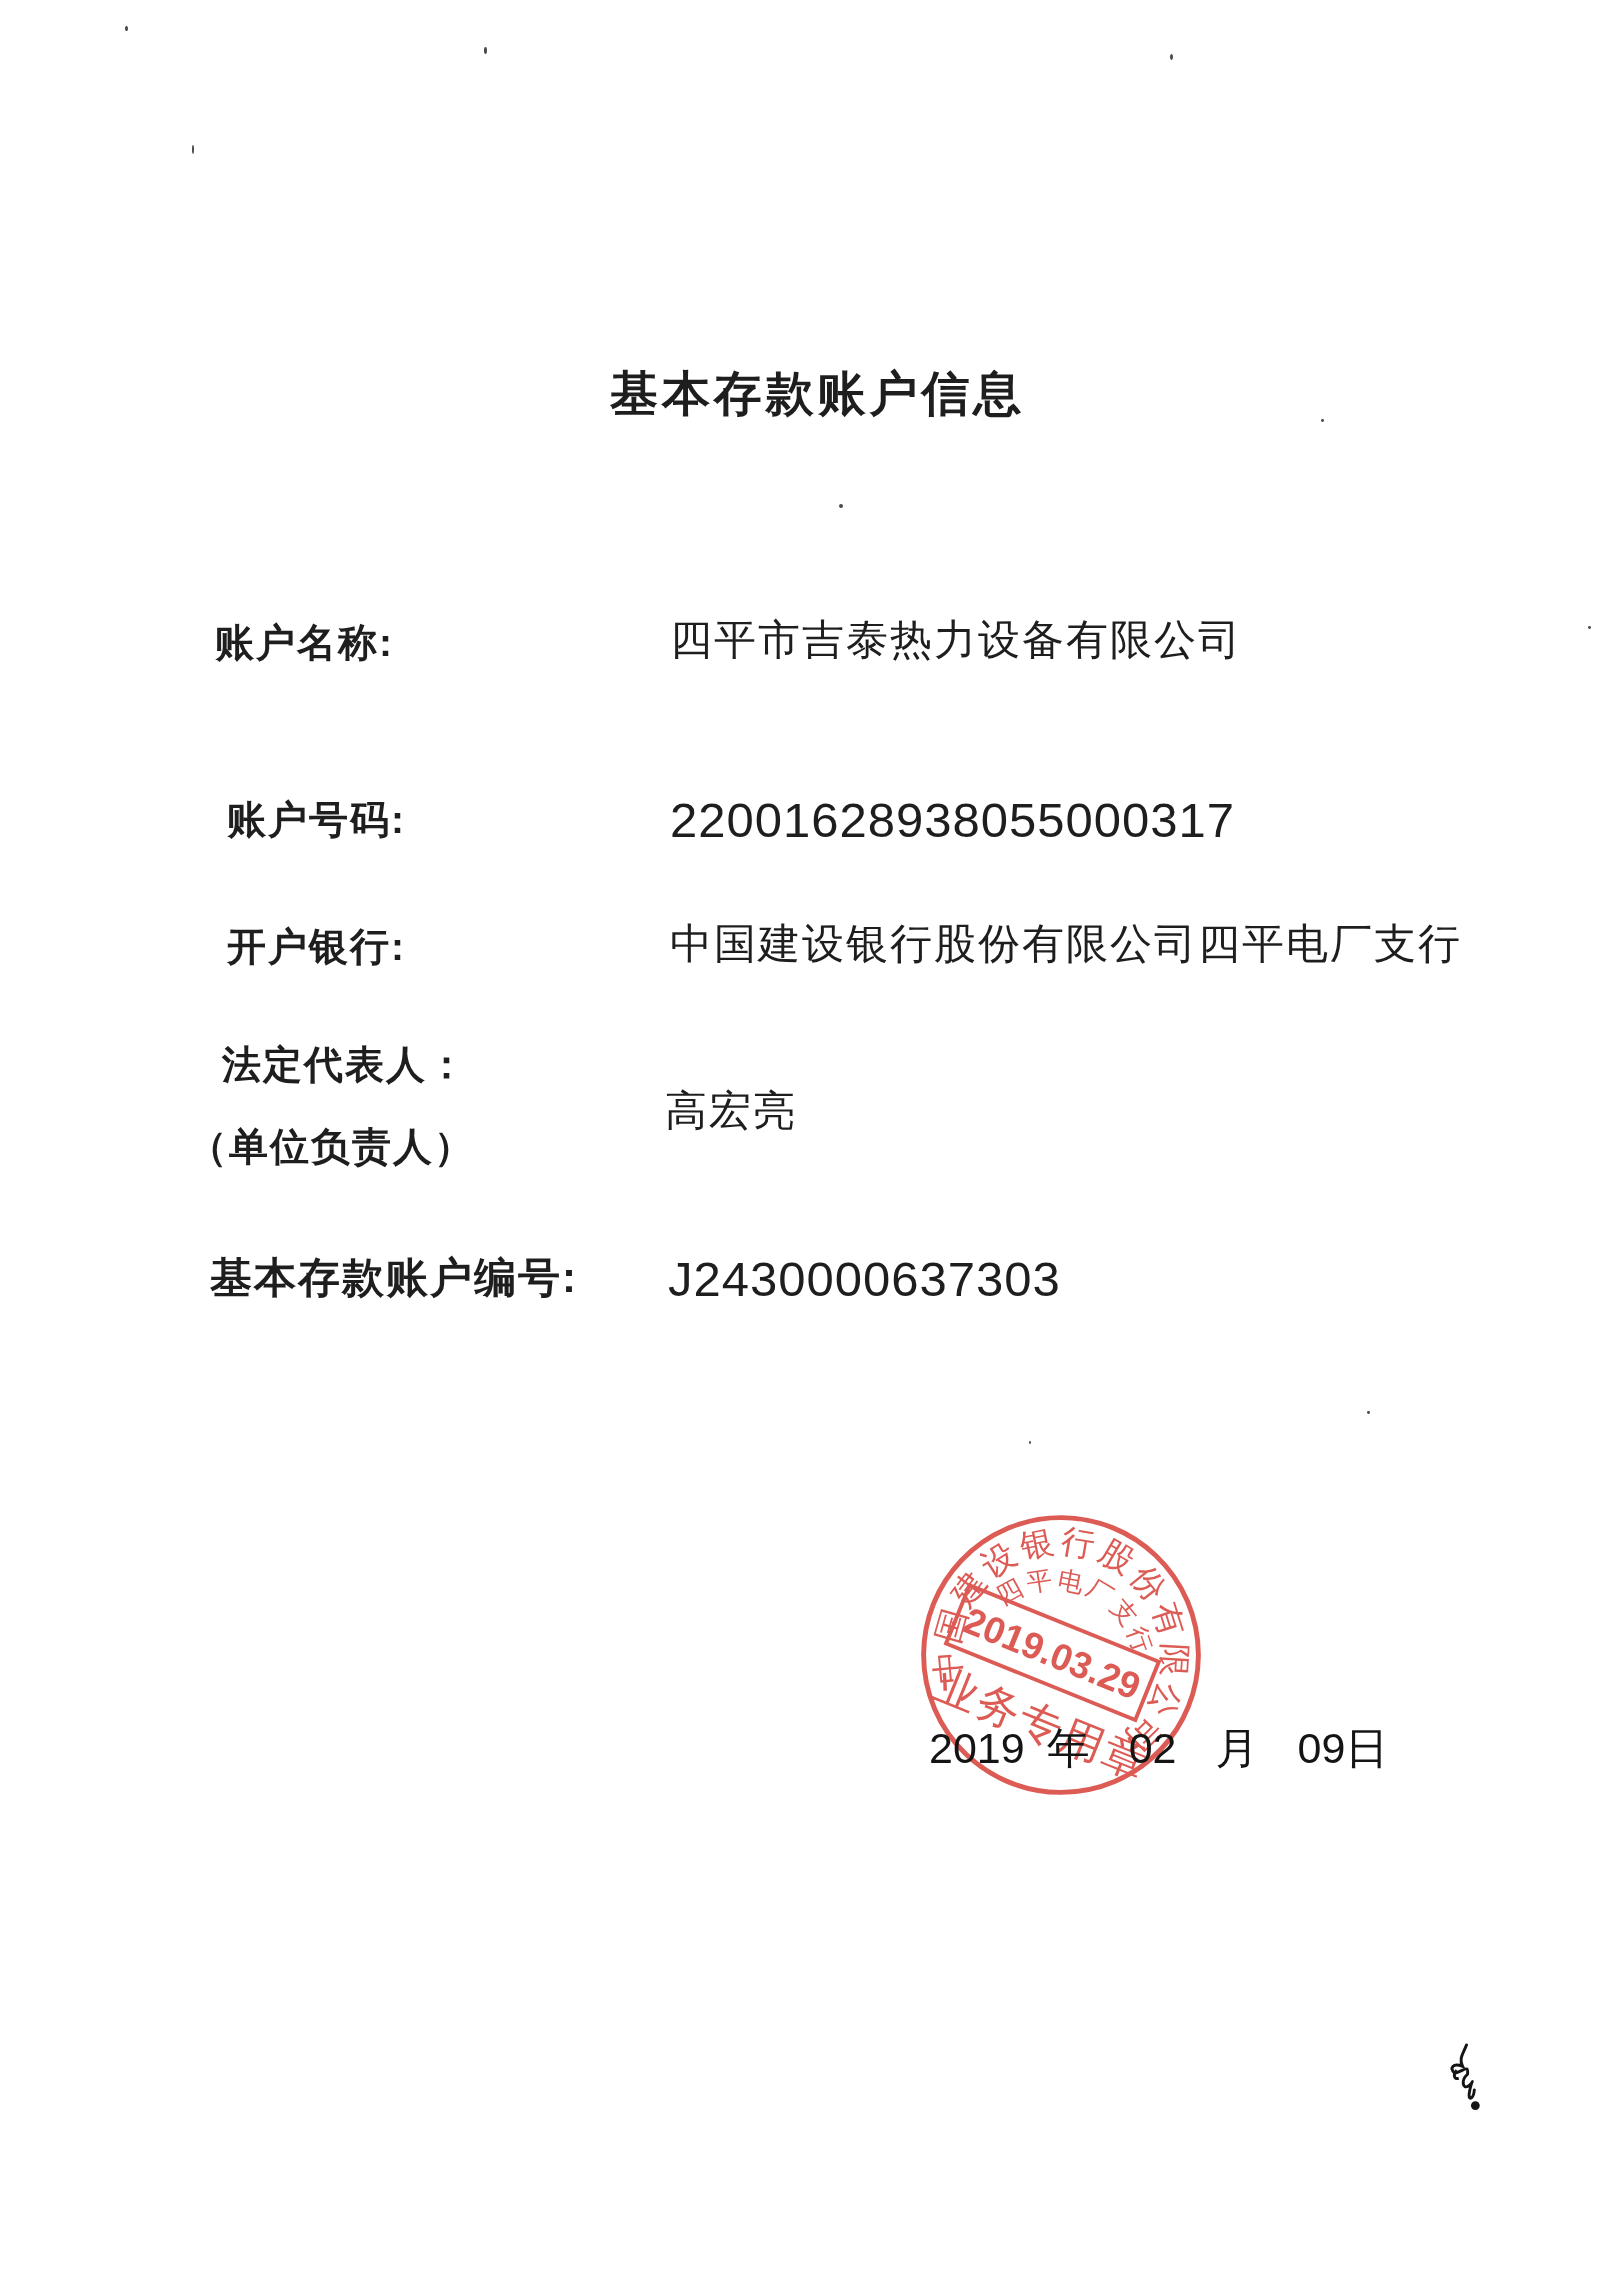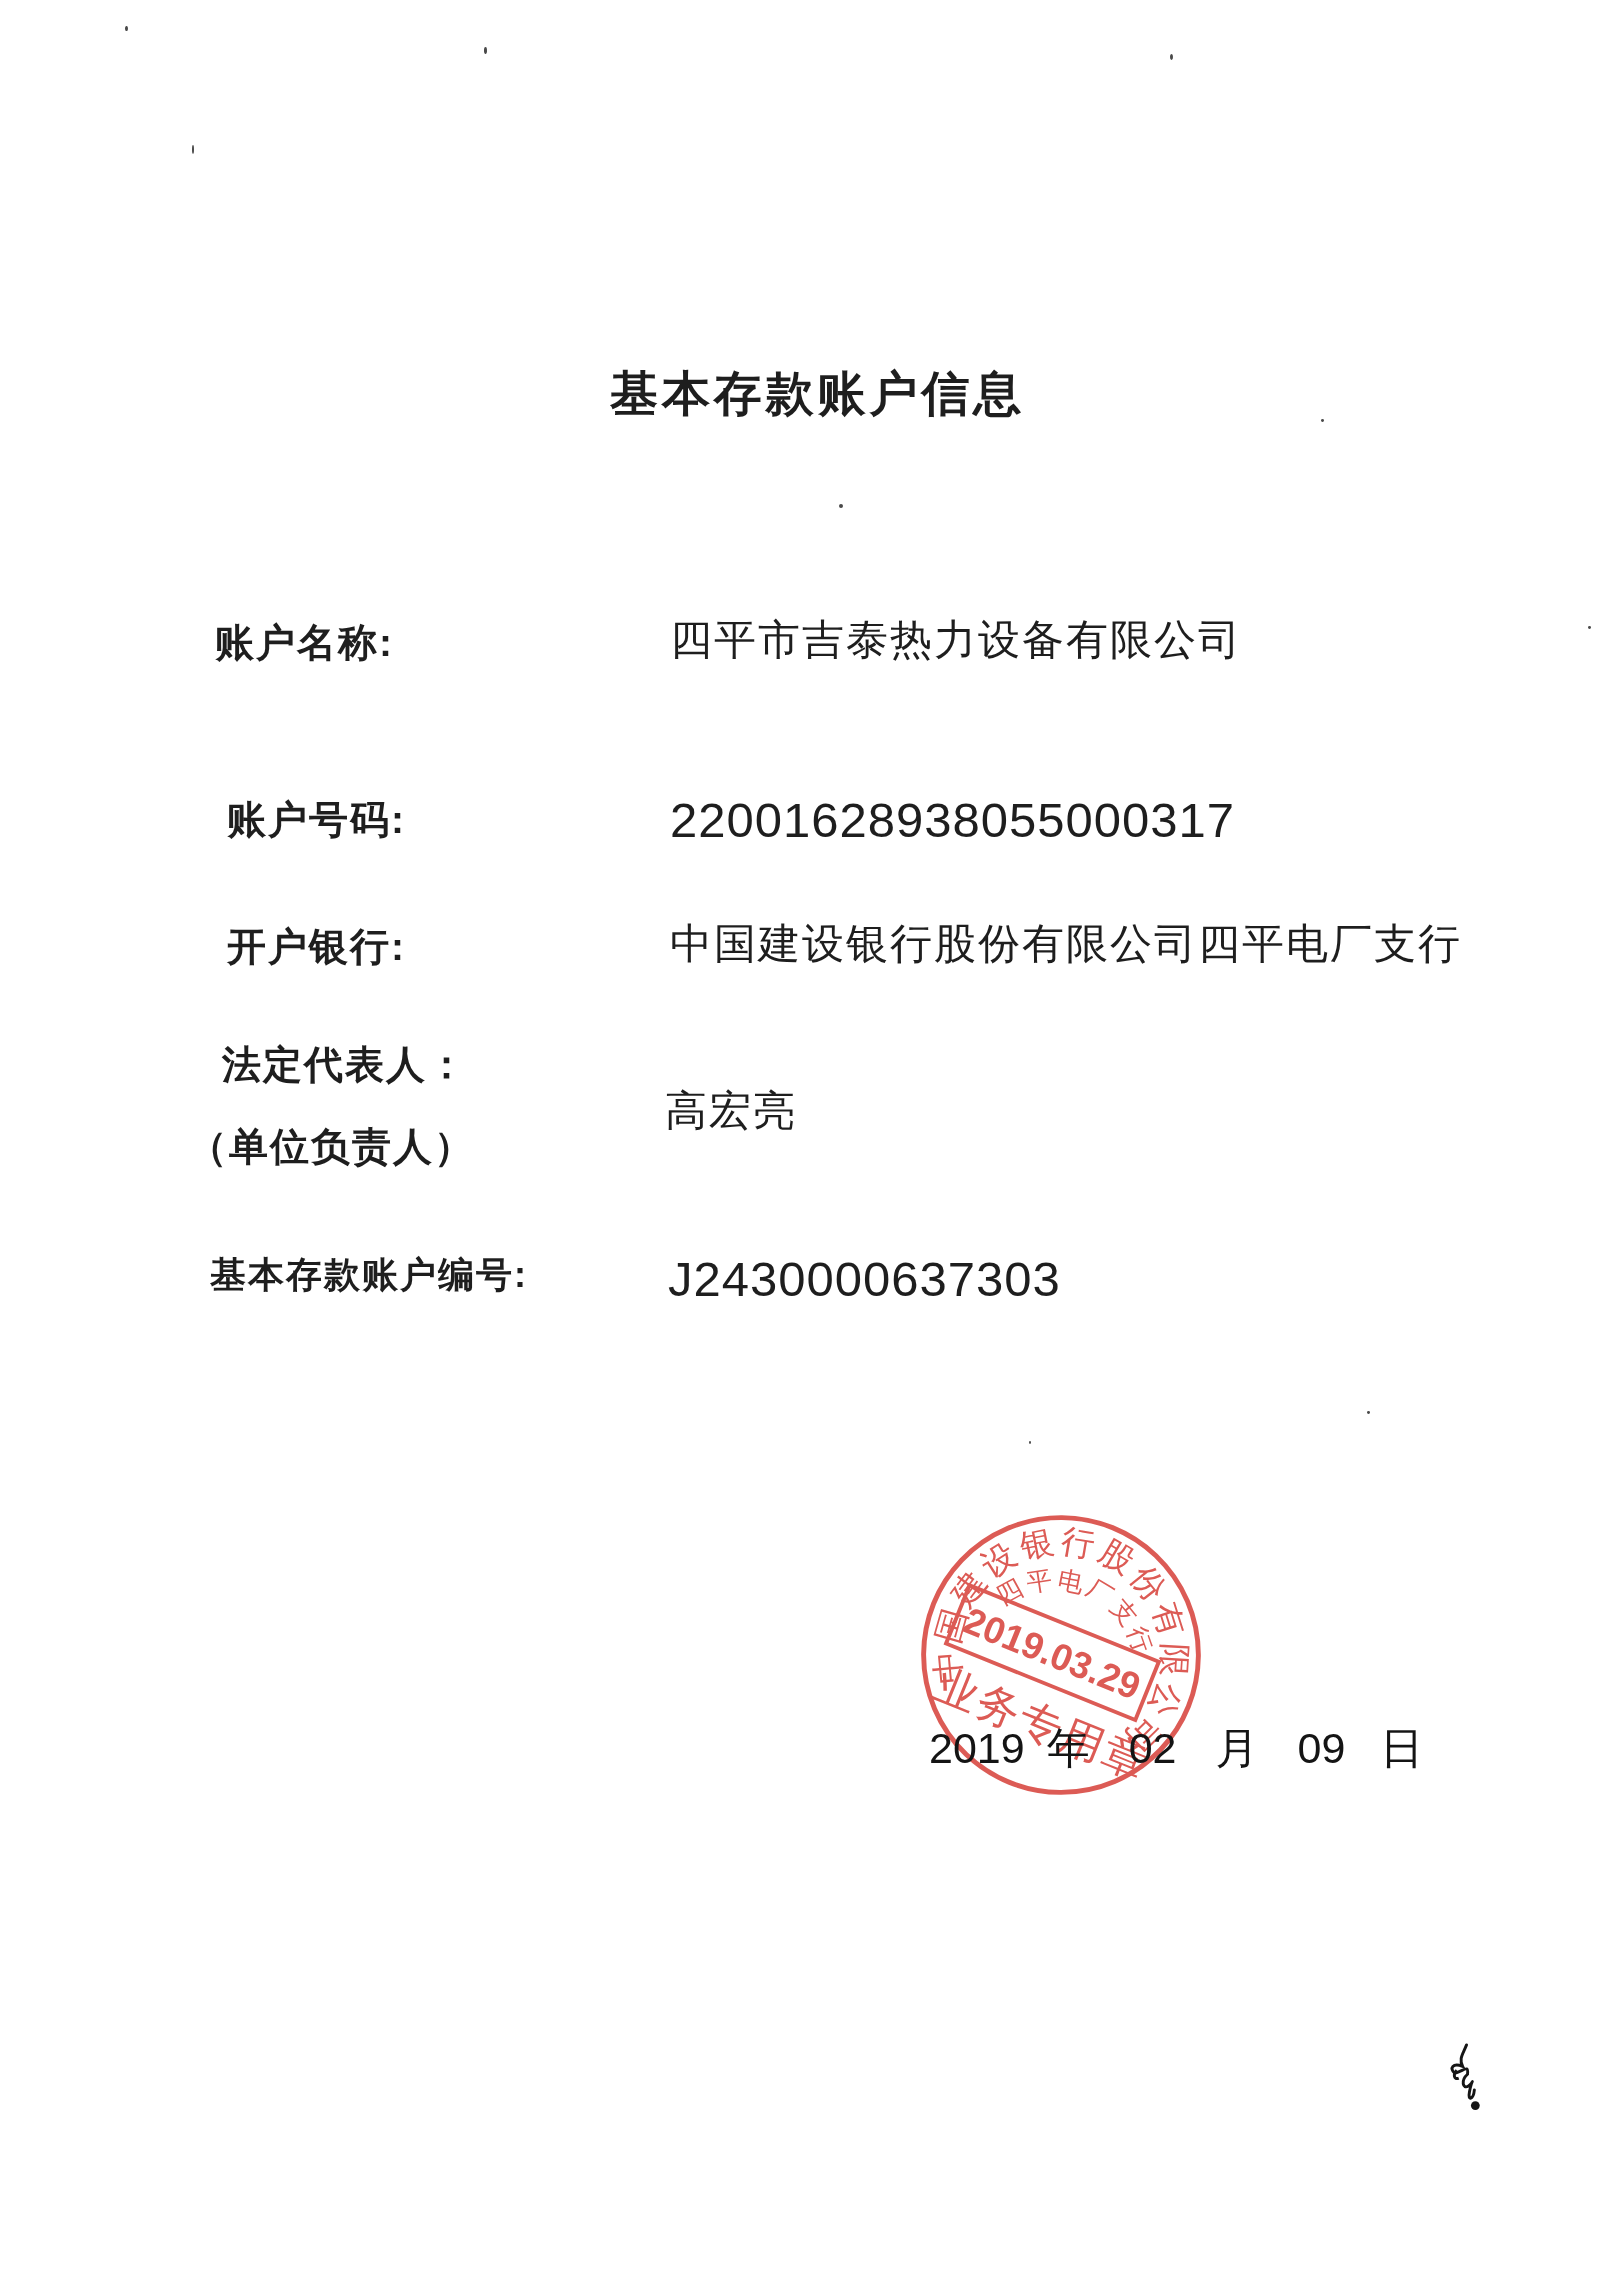--- a/index.html
+++ b/index.html
@@ -22,21 +22,21 @@
     letter-spacing:2px;white-space:nowrap;line-height:1;
   }
   .value{
     position:absolute;font-size:42px;font-weight:500;
     letter-spacing:2px;white-space:nowrap;line-height:1;
   }
   .num{
     font-size:49px;font-weight:500;letter-spacing:1px;
     font-family:"Liberation Sans","DejaVu Sans",sans-serif;
   }
-  .label-big{font-size:36px;}
+  .label-big{font-size:42px;}
   .date-line{
     position:absolute;left:929px;top:1727px;
     display:flex;align-items:center;
     font-size:43px;line-height:1;z-index:3;
     color:#141414;
   }
   .date-line .seg{display:inline-block;white-space:nowrap;}
   .stamp{position:absolute;left:904px;top:1498px;z-index:2;opacity:0.88;}
   .blot{position:absolute;left:1439px;top:2041px;z-index:1;}
   .speck{position:absolute;background:#4a4a4a;border-radius:50%;z-index:1;}
@@ -91,21 +91,21 @@
       <text x="151" y="175" text-anchor="middle" font-size="38" font-weight="600" fill="#d8453e" font-family="Liberation Sans, sans-serif">2019.03.29</text>
       <text x="168" y="248" text-anchor="middle" font-size="44" letter-spacing="2" fill="#d8453e" font-family="Liberation Sans, sans-serif">业务专用章</text>
     </g>
   </svg>
 
   <div class="date-line">
     <span class="seg" style="margin-right:22px">2019</span>
     <span class="seg" style="margin-right:39px">年</span>
     <span class="seg" style="margin-right:39px">02</span>
     <span class="seg" style="margin-right:39px">月</span>
-    <span class="seg" style="margin-right:35px">09</span>
+    <span class="seg" style="">09</span>
     <span class="seg">日</span>
   </div>
 
   <svg class="blot" width="59" height="88" viewBox="0 0 60 90">
     <path d="M28,4 C24,14 20,18 24,26 C14,22 10,28 16,33 C26,30 30,24 29,34 C22,40 24,50 30,46 C36,42 34,36 31,52 C29,62 35,60 36,50" stroke="#151515" fill="none" stroke-width="3" stroke-linecap="round"></path>
     <path d="M18,30 C14,34 15,40 20,38" stroke="#151515" fill="none" stroke-width="3"></path>
     <circle cx="37" cy="66" r="4.5" fill="#151515"></circle>
   </svg>
 
   <div class="speck" style="left:125px;top:25.5px;width:2.9px;height:5.9px"></div>

